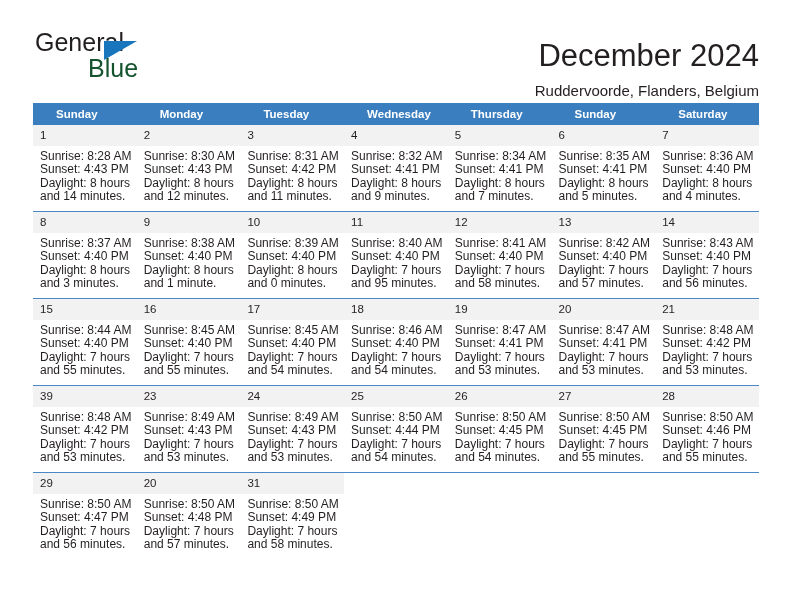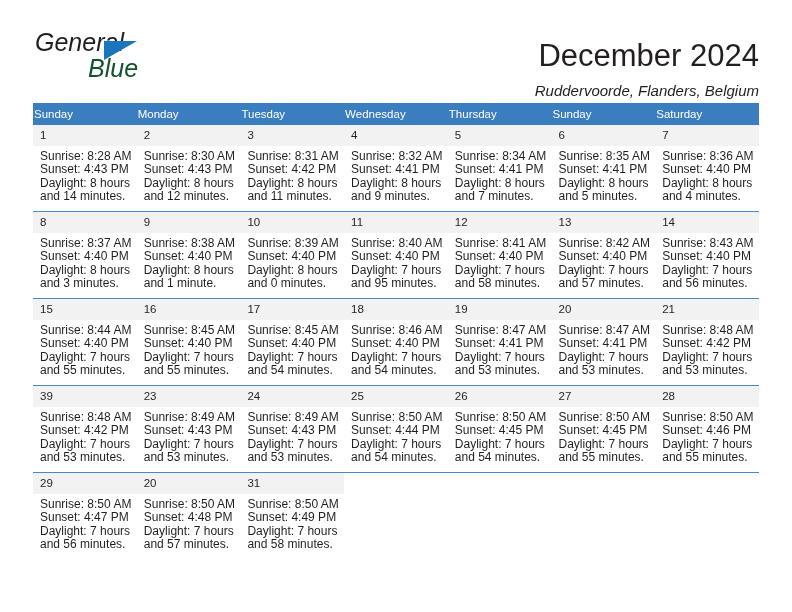--- a/index.html
+++ b/index.html
@@ -28,21 +28,20 @@
     top: 28px;
     right: 33px;
     height: 68px;
   }
   .brand {
     position: absolute;
     left: 0;
     top: 0;
     width: 230px;
     height: 62px;
-    font-style: italic;
   }
   .brand-general {
     position: absolute;
     left: 2px;
     top: 0px;
     font-size: 25px;
     line-height: 28px;
     letter-spacing: 0px;
     color: #231f20;
     font-family: "Liberation Sans", sans-serif;
@@ -78,41 +77,40 @@
     color: #231f20;
     white-space: nowrap;
     margin-top: 12px;
   }
   .cal-subtitle {
     font-size: 15px;
     line-height: 22px;
     color: #231f20;
     white-space: nowrap;
     margin-top: 4px;
-    font-style: italic;
   }
 
   
   .calendar {
     position: absolute;
     left: 33px;
     top: 103px;
     width: 726px;
     border-collapse: collapse;
     table-layout: fixed;
   }
   .calendar col { width: 103.71px; }
 
   thead th {
     background: #3a7ebf;
     color: #ffffff;
     font-size: 11.5px;
-    font-weight: normal;
+    font-weight: bold;
     text-align: left;
-    padding: 5px 0 5px 1px;
+    padding: 5px 0 5px 23px;
     height: 11px;
     vertical-align: middle;
     border: none;
   }
 
   tbody td {
     vertical-align: top;
     padding: 0;
     border: none;
     border-top: 1px solid #4a89c8;

